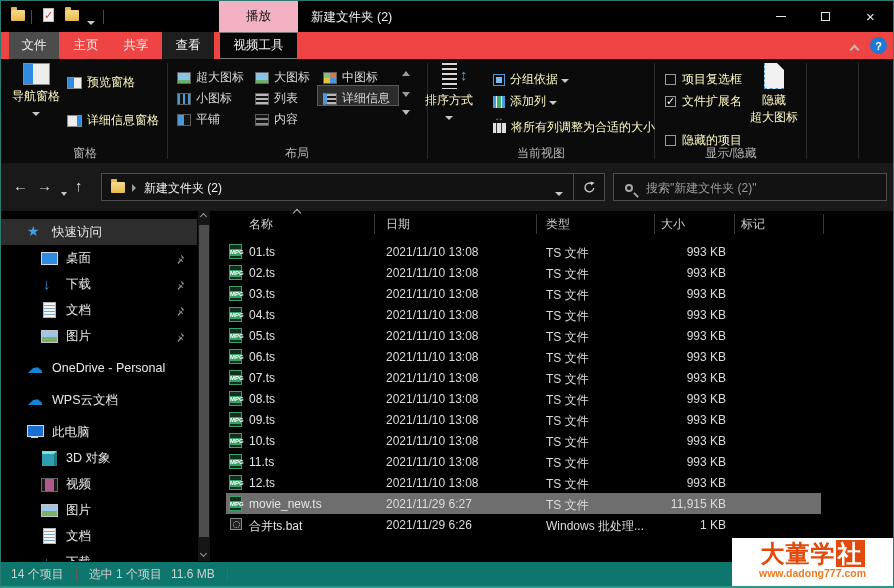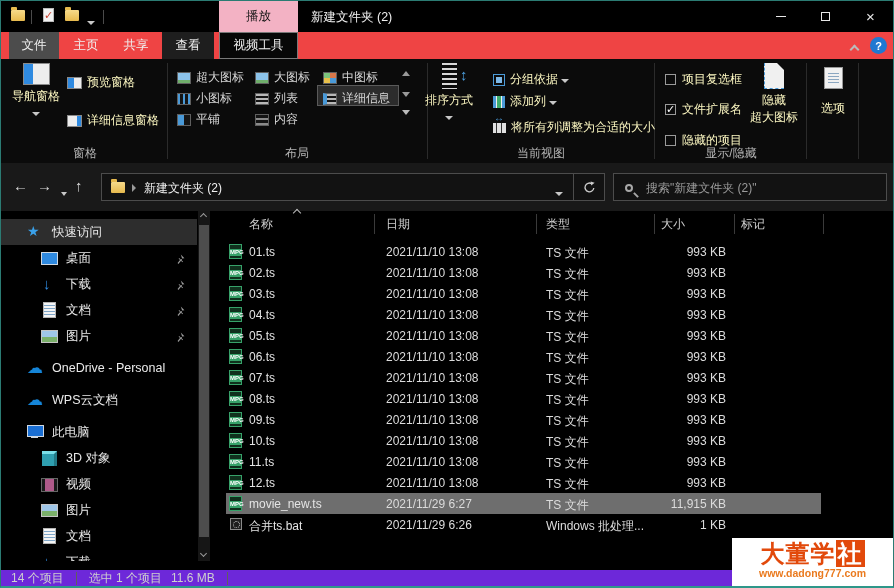--- a/index.html
+++ b/index.html
@@ -105,21 +105,21 @@
   .frow.fsel{background:#6e6e6e;width:595px;}
   .fi-ts{position:absolute;left:3px;top:3px;width:13px;height:15px;border:1px solid #37a169;background:#10301d;}
   .fi-ts b{position:absolute;left:0;right:0;top:4px;height:7px;background:#37a169;color:#fff;font-size:6px;line-height:7px;text-align:center;font-weight:bold;}
   .fi-bat{position:absolute;left:4px;top:4px;width:12px;height:12px;border:1px solid #8a8a8a;background:#1e1e1e;}
   .fi-bat::after{content:"";position:absolute;left:2px;top:2px;width:5px;height:5px;border:1px dotted #bbb;border-radius:50%;}
   .fname{position:absolute;left:23px;top:4px;}
   .fdate{position:absolute;left:160px;top:4px;color:#dcdcdc;}
   .ftype{position:absolute;left:320px;top:4px;color:#dcdcdc;}
   .fsize{position:absolute;left:380px;top:4px;width:120px;text-align:right;color:#dcdcdc;}
   
-  .statusbar{position:absolute;left:0;right:0;bottom:0;height:16px;background:#6d28d9;color:#cfcfcf;display:flex;align-items:center;font-size:12px;text-align:center;}
+  .statusbar{position:absolute;left:0;right:0;bottom:0;height:24px;background:#0f766e;color:#cfcfcf;display:flex;align-items:center;font-size:12px;text-align:center;}
   .sbsep{width:1px;height:13px;background:#5f5f5f;margin:0 12px;}
   
   .watermark{position:absolute;right:0;bottom:0;width:161px;height:48px;background:#fff;z-index:30;text-align:center;padding-top:3px;}
   .wm-title{font-size:24px;font-weight:bold;color:#e2490b;letter-spacing:1px;line-height:26px;}
   .wm-last{background:#e2490b;color:#fff;padding:0 2px;}
   .wm-url{font-size:10.5px;font-weight:bold;color:#ea7a1e;line-height:13px;}
 </style>
 </head>
 <body>
 
@@ -217,37 +217,33 @@
       <span class="ri-addcol"></span><span class="rlbl">添加列</span> <span class="cdown"></span>
     </div>
     <div class="abs" style="left:492px;top:60px;white-space:nowrap;">
       <span class="ri-sizecol"></span><span class="rlbl">将所有列调整为合适的大小</span>
     </div>
     <div class="glabel" style="left:430px;width:220px;">当前视图</div>
 
     <div class="abs" style="left:664px;top:12px;white-space:nowrap;">
       <span class="rcb"></span><span class="rlbl">项目复选框</span>
     </div>
-    <div class="abs" style="left:664px;top:34px;white-space:nowrap;margin-top:8px;">
+    <div class="abs" style="left:664px;top:34px;white-space:nowrap;">
       <span class="rcb on"></span><span class="rlbl">文件扩展名</span>
     </div>
     <div class="abs" style="left:664px;top:73px;white-space:nowrap;">
       <span class="rcb"></span><span class="rlbl">隐藏的项目</span>
     </div>
     <div class="bigbtn" style="left:744px;width:58px;">
       <span class="ri-hidesel"></span><br>
       <span class="rlbl">隐藏</span><br>
       <span class="rlbl">超大图标</span>
     </div>
     <div class="glabel" style="left:657px;width:146px;">显示/隐藏</div>
 
-    <div class="bigbtn" style="left:810px;width:44px;top:8px;">
-      <span class="ri-options"></span><br>
-      <span class="rlbl" style="display:inline-block;margin-top:8px;">选项</span>
-    </div>
   </div>
 
   <div class="addrrow">
     <span class="navarrow" style="left:12px;">←</span>
     <span class="navarrow" style="left:36px;">→</span>
     <span class="abs" style="left:60px;top:22px;"><span class="cdown" style="border-left-width:3px;border-right-width:3px;"></span></span>
     <span class="navarrow" style="left:74px;">↑</span>
 
     <div class="addrbox">
       <span class="abs" style="left:9px;top:8px;"><span class="folder-ic"></span></span>

